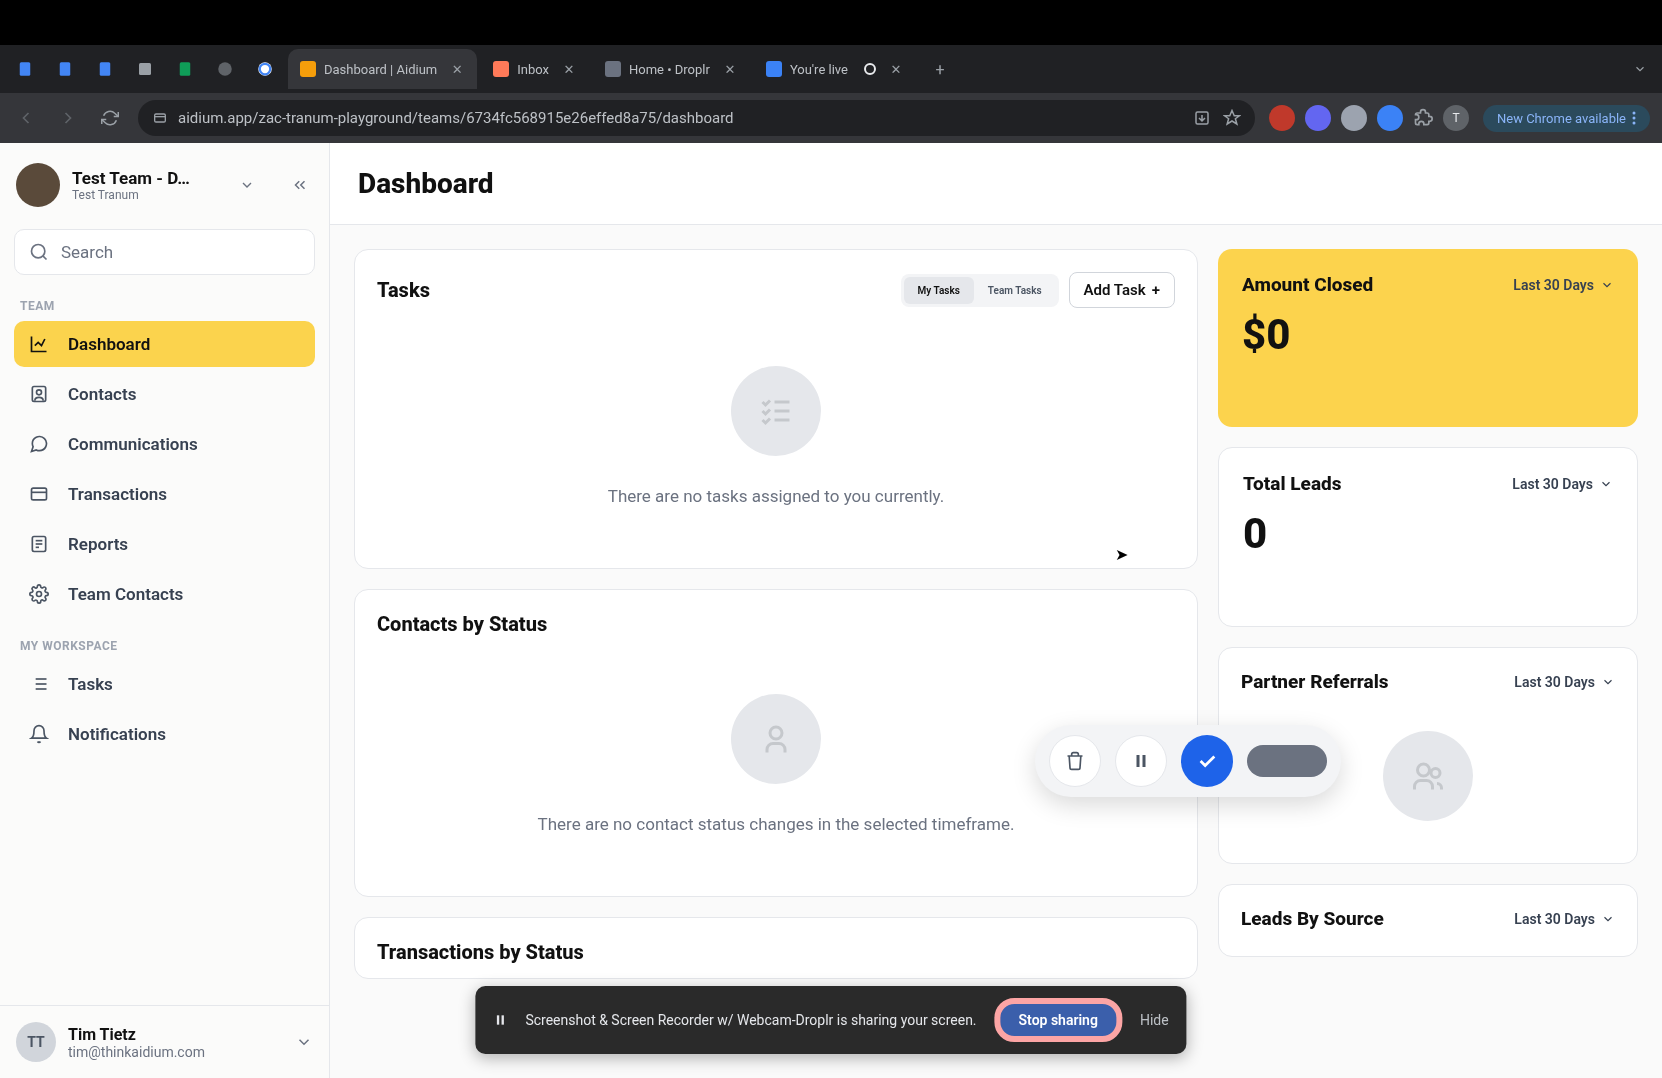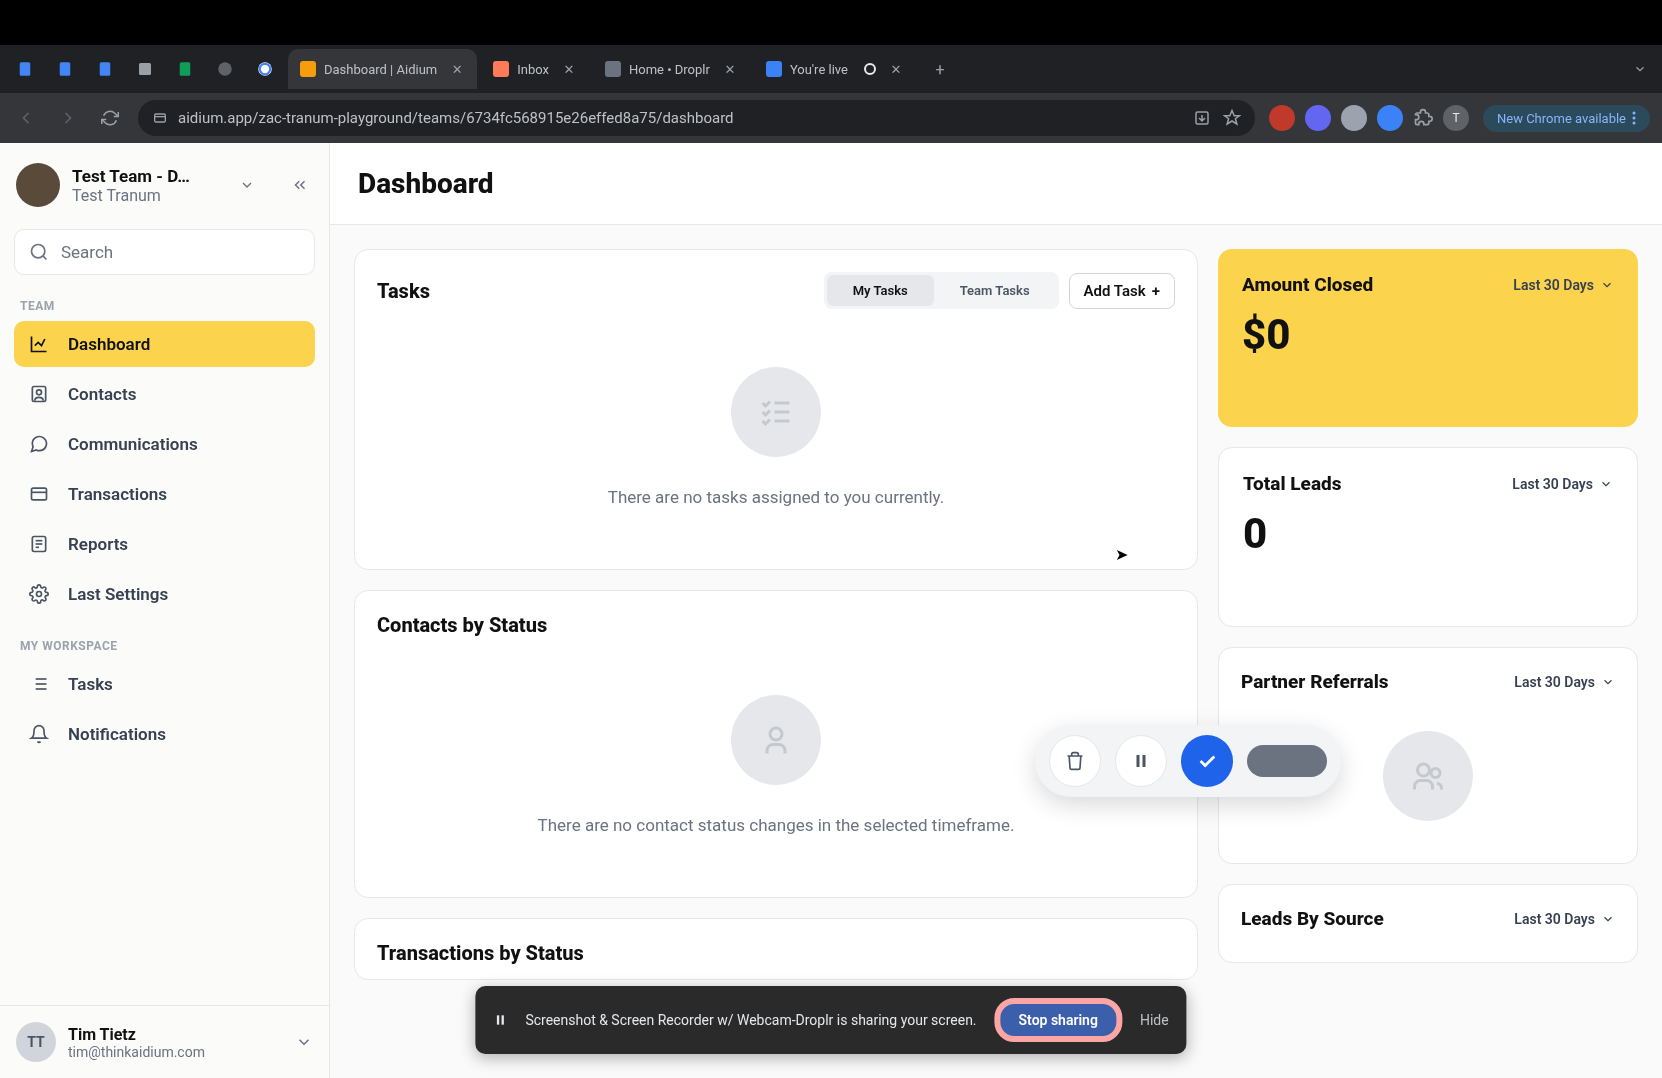--- a/index.html
+++ b/index.html
@@ -28,21 +28,21 @@
 .chrome-update { background: #2b4a5c; color: #8ab4f8; padding: 6px 14px; border-radius: 18px; font-size: 13px; display: flex; align-items: center; gap: 6px; }
 
 
 .app { display: flex; height: calc(100% - 143px); background: #fff; }
 
 .sidebar { width: 330px; border-right: 1px solid #e5e7eb; display: flex; flex-direction: column; background: #fbfbfa; }
 .team-header { display: flex; align-items: center; gap: 12px; padding: 20px 16px 14px; }
 .team-avatar { width: 44px; height: 44px; border-radius: 50%; background: #5a4a3a; }
 .team-info { flex: 1; min-width: 0; }
 .team-name { font-weight: 700; font-size: 17px; color: #111; white-space: nowrap; overflow: hidden; text-overflow: ellipsis; }
-.team-user { font-size: 16px; color: #6b7280; }
+.team-user { font-size: 12px; color: #6b7280; }
 .collapse-btn { color: #6b7280; padding: 4px; }
 
 .search-box { margin: 8px 14px 16px; background: #fff; border: 1px solid #e5e7eb; border-radius: 10px; padding: 12px 14px; display: flex; align-items: center; gap: 12px; color: #6b7280; font-size: 17px; }
 
 .nav-section { padding: 0 14px; }
 .nav-section-label { font-size: 12px; font-weight: 700; color: #9ca3af; letter-spacing: 0.5px; padding: 8px 6px; }
 .nav-item { display: flex; align-items: center; gap: 18px; padding: 12px 14px; border-radius: 10px; color: #374151; font-size: 17px; font-weight: 600; cursor: pointer; margin-bottom: 4px; }
 .nav-item.active { background: #fbd34d; color: #111; }
 .nav-icon { width: 22px; height: 22px; display: flex; align-items: center; justify-content: center; color: #4b5563; flex-shrink: 0; }
 .nav-item.active .nav-icon { color: #111; }
@@ -56,21 +56,21 @@
 .main-header { padding: 24px 28px; border-bottom: 1px solid #e5e7eb; background: #fff; }
 .main-title { font-size: 28px; font-weight: 800; color: #111; }
 
 .content { padding: 24px; display: grid; grid-template-columns: 1fr 420px; gap: 20px; }
 
 .card { background: #fff; border: 1px solid #e5e7eb; border-radius: 14px; padding: 22px; }
 .card-header { display: flex; align-items: center; justify-content: space-between; margin-bottom: 8px; }
 .card-title { font-size: 20px; font-weight: 800; color: #111; }
 .tasks-actions { display: flex; gap: 10px; align-items: center; }
 .seg-group { display: flex; background: #f3f4f6; border-radius: 8px; padding: 3px; }
-.seg-btn { padding: 8px 26px; border-radius: 6px; font-size: 13px; font-weight: 600; color: #4b5563; cursor: pointer; }
+.seg-btn { padding: 8px 14px; border-radius: 6px; font-size: 10px; font-weight: 600; color: #4b5563; cursor: pointer; }
 .seg-btn.active { background: #e5e7eb; color: #111; }
 .add-task-btn { border: 1px solid #d1d5db; border-radius: 8px; padding: 8px 14px; font-size: 15px; font-weight: 600; color: #111; display: flex; align-items: center; gap: 6px; cursor: pointer; }
 
 .empty-state { display: flex; flex-direction: column; align-items: center; justify-content: center; padding: 50px 20px 40px; gap: 30px; color: #6b7280; }
 .empty-circle { width: 90px; height: 90px; border-radius: 50%; background: #e5e7eb; display: flex; align-items: center; justify-content: center; color: #c5c8cc; }
 .empty-text { font-size: 17px; color: #6b7280; text-align: center; }
 
 .stat-card { border-radius: 14px; padding: 24px; display: flex; flex-direction: column; gap: 14px; }
 .stat-card.yellow { background: #fcd34d; border: none; }
 .stat-card.white { background: #fff; border: 1px solid #e5e7eb; }
@@ -299,21 +299,21 @@
           </span>
         <span>Reports</span>
       </div>
       <div class="nav-item">
         <span class="nav-icon">
             <svg width="20" height="20" viewBox="0 0 24 24" fill="none" stroke="currentColor" stroke-width="2">
               <circle cx="12" cy="12" r="3"></circle>
               <path d="M19.4 15a1.65 1.65 0 00.33 1.82l.06.06a2 2 0 11-2.83 2.83l-.06-.06a1.65 1.65 0 00-1.82-.33 1.65 1.65 0 00-1 1.51V21a2 2 0 11-4 0v-.09A1.65 1.65 0 009 19.4a1.65 1.65 0 00-1.82.33l-.06.06a2 2 0 11-2.83-2.83l.06-.06a1.65 1.65 0 00.33-1.82 1.65 1.65 0 00-1.51-1H3a2 2 0 110-4h.09A1.65 1.65 0 004.6 9a1.65 1.65 0 00-.33-1.82l-.06-.06a2 2 0 112.83-2.83l.06.06a1.65 1.65 0 001.82.33H9a1.65 1.65 0 001-1.51V3a2 2 0 114 0v.09a1.65 1.65 0 001 1.51 1.65 1.65 0 001.82-.33l.06-.06a2 2 0 112.83 2.83l-.06.06a1.65 1.65 0 00-.33 1.82V9a1.65 1.65 0 001.51 1H21a2 2 0 110 4h-.09a1.65 1.65 0 00-1.51 1z"></path>
             </svg>
           </span>
-        <span>Last Settings</span>
+        <span>Team Contacts</span>
       </div>
     </div>
 
     <div class="nav-section" style="margin-top:10px">
       <div class="nav-section-label">MY WORKSPACE</div>
       <div class="nav-item">
         <span class="nav-icon">
             <svg width="20" height="20" viewBox="0 0 24 24" fill="none" stroke="currentColor" stroke-width="2">
               <line x1="8" y1="6" x2="21" y2="6"></line>
               <line x1="8" y1="12" x2="21" y2="12"></line>
@@ -449,21 +449,21 @@
               <svg width="36" height="36" viewBox="0 0 24 24" fill="none" stroke="currentColor" stroke-width="2">
                   <circle cx="9" cy="8" r="4"></circle>
                   <path d="M3 21v-2a4 4 0 014-4h4a4 4 0 014 4v2"></path>
                   <circle cx="17" cy="10" r="3"></circle>
                   <path d="M21 21v-1a3 3 0 00-3-3"></path>
                 </svg>
             </div>
           </div>
         </div>
 
-        <div class="card" style="padding-bottom:24px">
+        <div class="card" style="padding-bottom:18px">
           <div class="card-header">
             <div class="card-title" style="font-size:19px">Leads By Source</div>
             <div class="period-sel">
               <span>Last 30 Days</span>
               <svg width="14" height="14" viewBox="0 0 24 24" fill="none" stroke="currentColor" stroke-width="2">
                   <path d="M6 9l6 6 6-6"></path>
                 </svg>
             </div>
           </div>
         </div>

